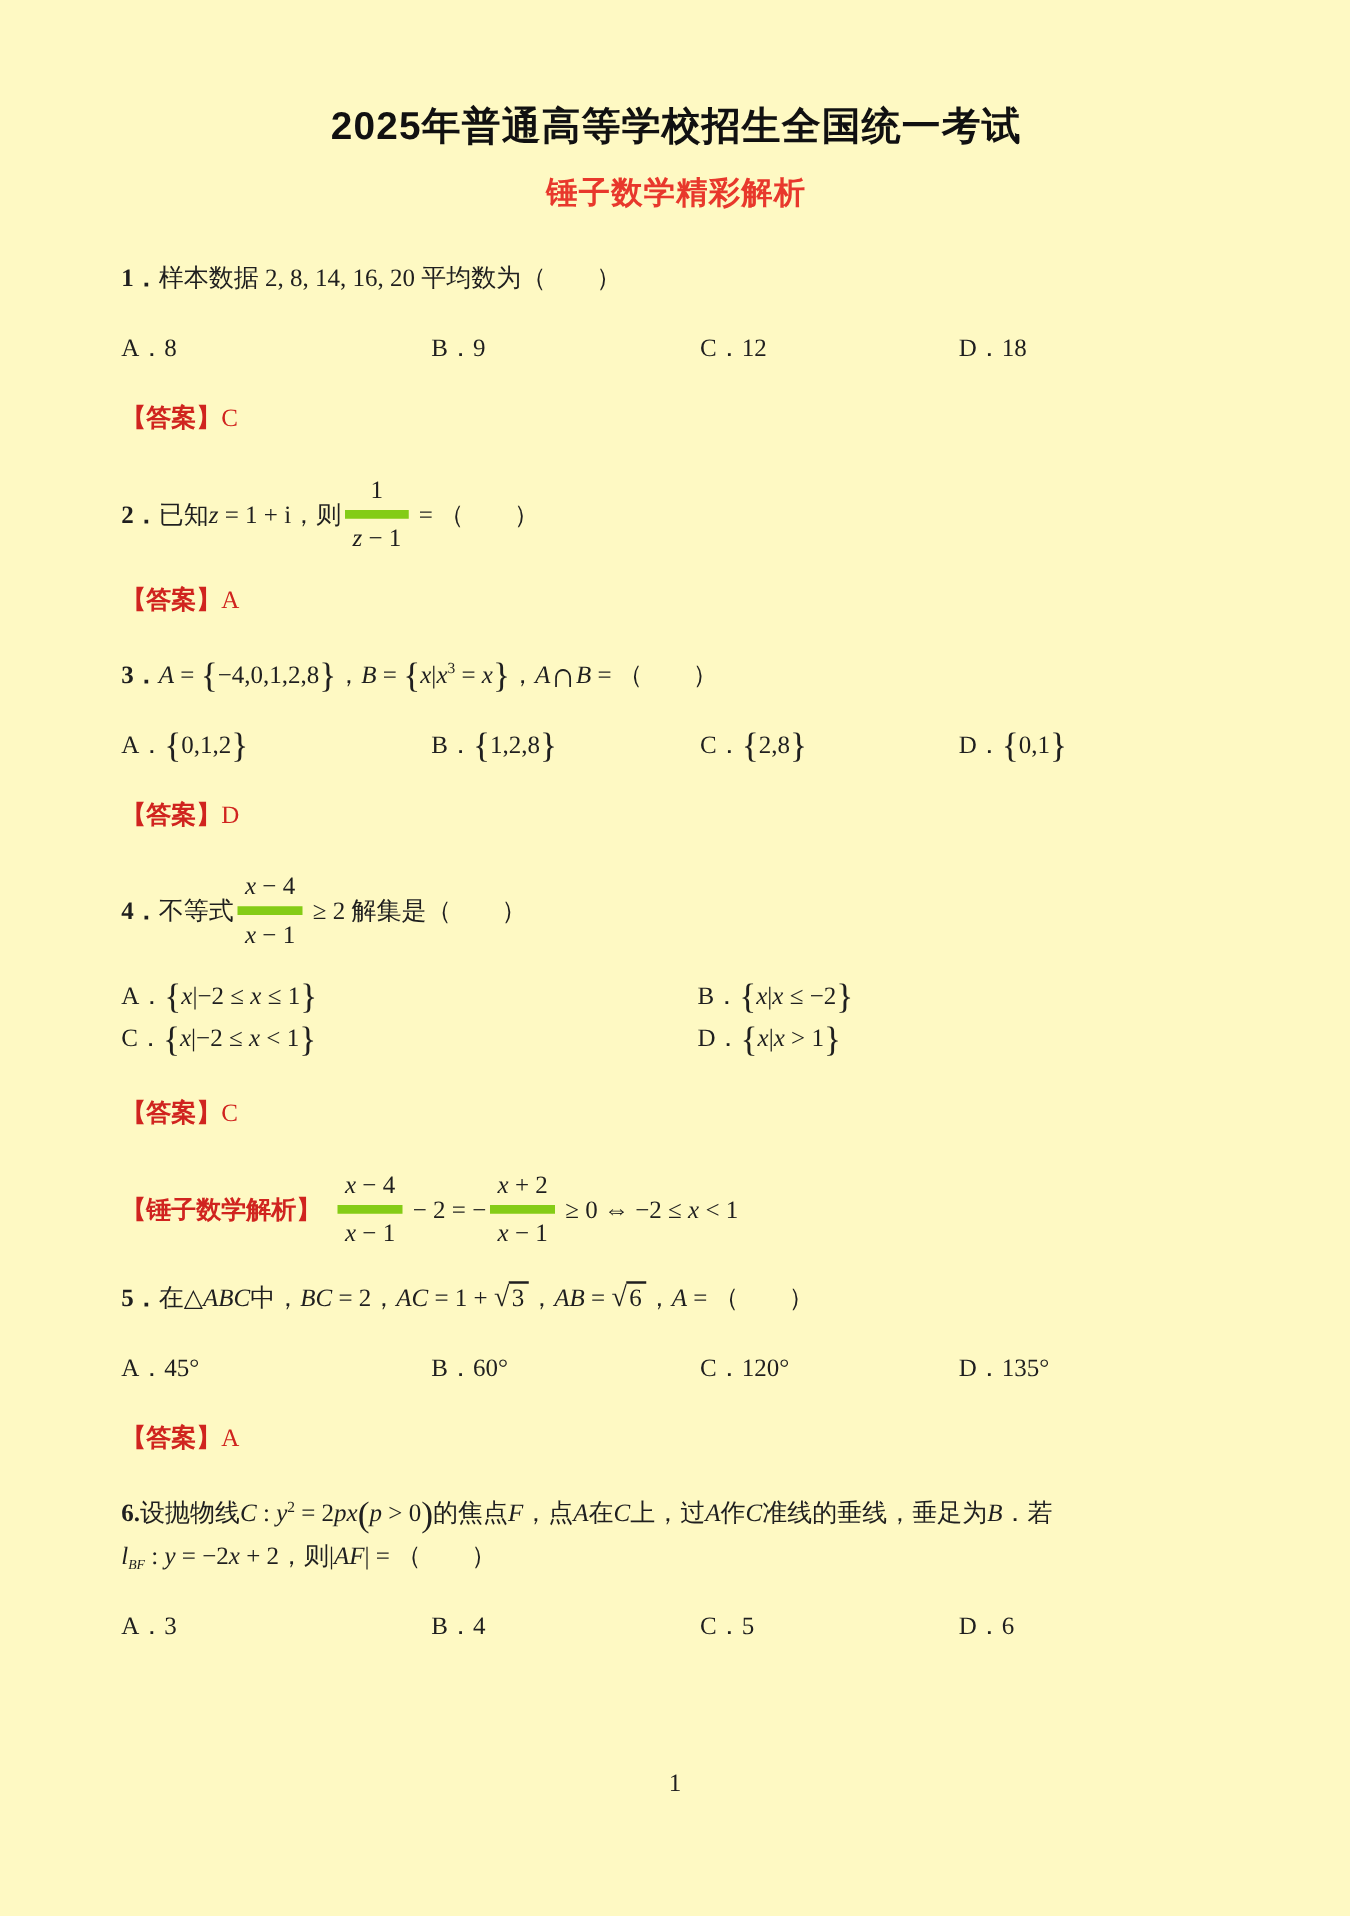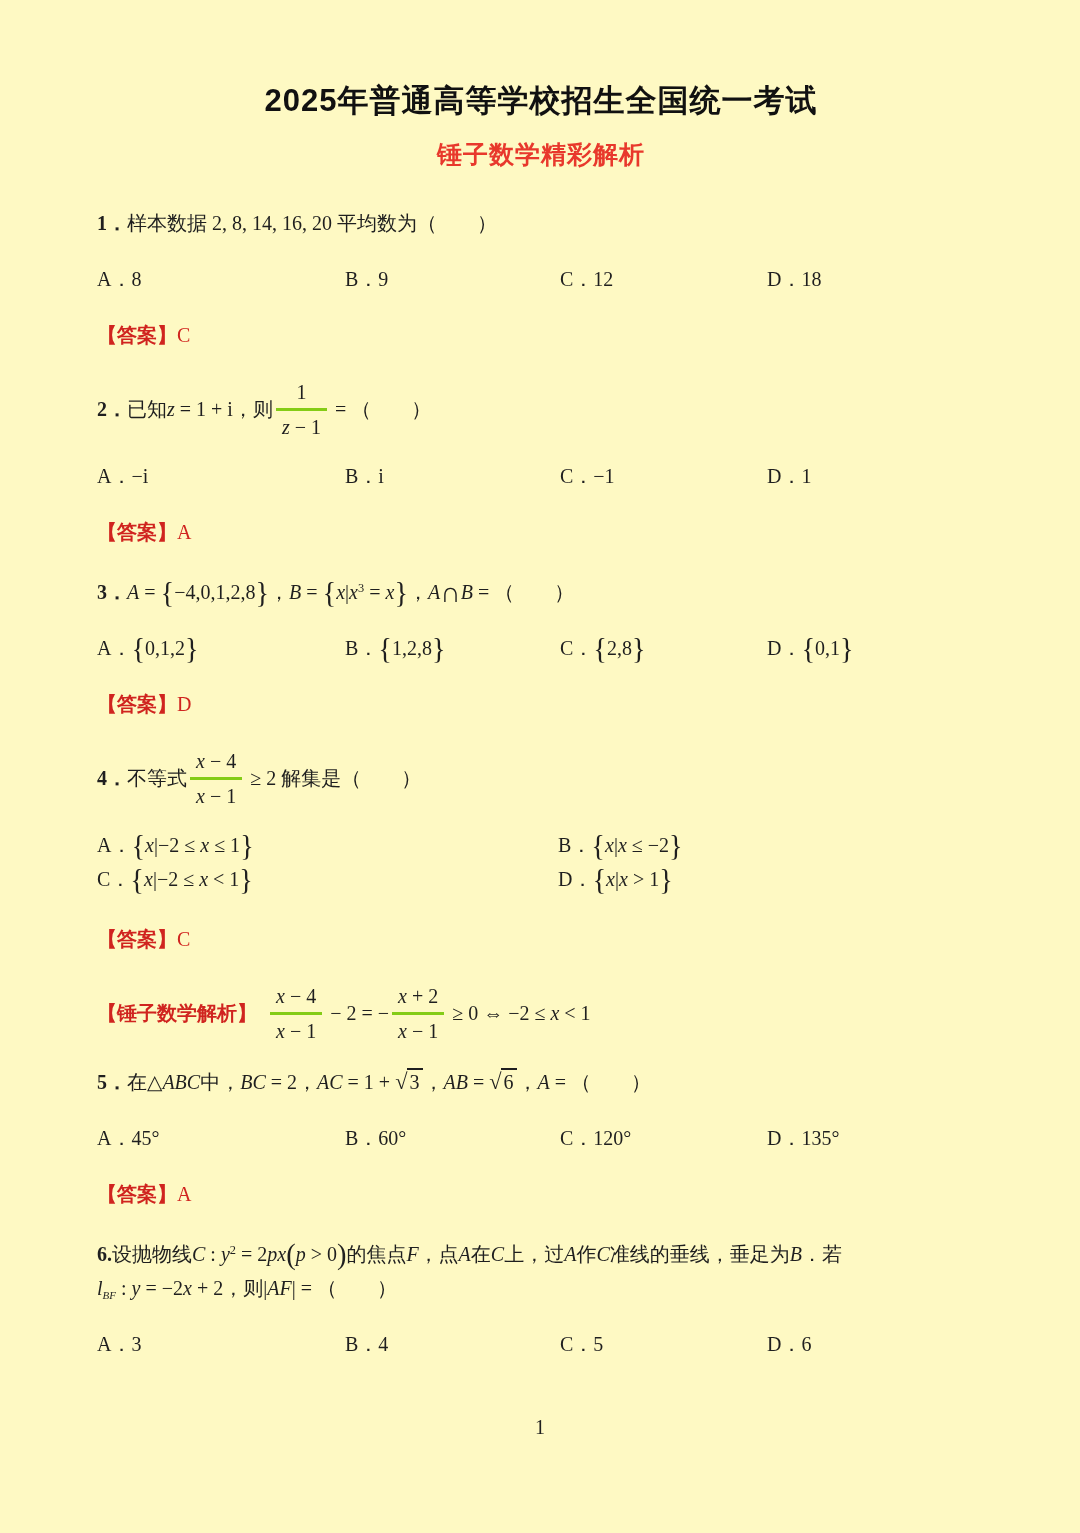--- a/index.html
+++ b/index.html
@@ -35,21 +35,21 @@
   .rm { white-space:pre-wrap; }
   .it { font-style:italic; white-space:pre-wrap; }
   sup.sup { font-size:0.62em; line-height:0; vertical-align:0.6em; }
   sub.sub { font-size:0.55em; line-height:0; vertical-align:-0.35em; font-style:italic; }
   .big { font-size:1.42em; line-height:1; vertical-align:-0.12em; }
   .frac {
     display:inline-block; vertical-align:middle;
     text-align:center; margin:0 3px; position:relative; top:-2px;
   }
   .frac .num, .frac .den { display:block; padding:0 6px; line-height:32px; }
-  .frac .den { border-top:3px solid #84cc16; }
+  .frac .den { border-top:7px solid #84cc16; }
   .sqrt { white-space:nowrap; }
   .sqrt .rad { font-size:1.12em; }
   .sqrt .rcd { border-top:2px solid #1f1f1f; padding:1px 4px 0 2px; white-space:pre-wrap; }
   .opts { display:grid; margin-bottom:22px; align-items:baseline; }
   .opts.cols4 { grid-template-columns:248px 215px 207px 1fr; }
   .opts.cols2 { grid-template-columns:461px 1fr; margin-bottom:26px; }
   .opt .optlabel { white-space:pre-wrap; }
   .ans { margin-bottom:26px; }
   .ans .anslabel { font-weight:700; font-family:"Liberation Sans","DejaVu Sans",sans-serif; }
   .analysis { margin-bottom:16px; }
@@ -74,26 +74,20 @@
           <div class="opt"><span class="optlabel">A．</span><span class="rm">8</span></div>
           <div class="opt"><span class="optlabel">B．</span><span class="rm">9</span></div>
           <div class="opt"><span class="optlabel">C．</span><span class="rm">12</span></div>
           <div class="opt"><span class="optlabel">D．</span><span class="rm">18</span></div>
         </div>
         <div class="ans"><span class="anslabel" style="color: rgb(208, 36, 31);">【答案】</span><span class="rm" style="color: rgb(208, 36, 31);">C</span></div>
       </div>
       <div class="q">
         <div class="stem has-frac">
           <div class="stem-line"><span class="qnum">2．</span><span class="cjk">已知</span><span class="it">z</span><span class="rm"> = 1 + i，</span><span class="cjk">则</span><span class="frac"><span class="num"><span class="rm">1</span></span><span class="den"><span class="it">z</span><span class="rm"> − 1</span></span></span><span class="rm"> = （　　）</span></div>
-        </div>
-        <div class="opts cols4">
-          <div class="opt"><span class="optlabel">A．</span><span class="rm">−i</span></div>
-          <div class="opt"><span class="optlabel">B．</span><span class="rm">i</span></div>
-          <div class="opt"><span class="optlabel">C．</span><span class="rm">−1</span></div>
-          <div class="opt"><span class="optlabel">D．</span><span class="rm">1</span></div>
         </div>
         <div class="ans"><span class="anslabel" style="color: rgb(208, 36, 31);">【答案】</span><span class="rm" style="color: rgb(208, 36, 31);">A</span></div>
       </div>
       <div class="q">
         <div class="stem">
           <div class="stem-line"><span class="qnum">3．</span><span class="it">A</span><span class="rm"> = </span><span class="big">{</span><span class="rm">−4,0,1,2,8</span><span class="big">}</span><span class="rm">，</span><span class="it">B</span><span class="rm"> = </span><span class="big">{</span><span class="it">x</span><span class="rm">|</span><span class="it">x</span><sup class="sup">3</sup><span class="rm"> = </span><span class="it">x</span><span class="big">}</span><span class="rm">，</span><span class="it">A</span><span class="big">∩</span><span class="it">B</span><span class="rm"> = （　　）</span></div>
         </div>
         <div class="opts cols4">
           <div class="opt"><span class="optlabel">A．</span><span class="big">{</span><span class="rm">0,1,2</span><span class="big">}</span></div>
           <div class="opt"><span class="optlabel">B．</span><span class="big">{</span><span class="rm">1,2,8</span><span class="big">}</span></div>

